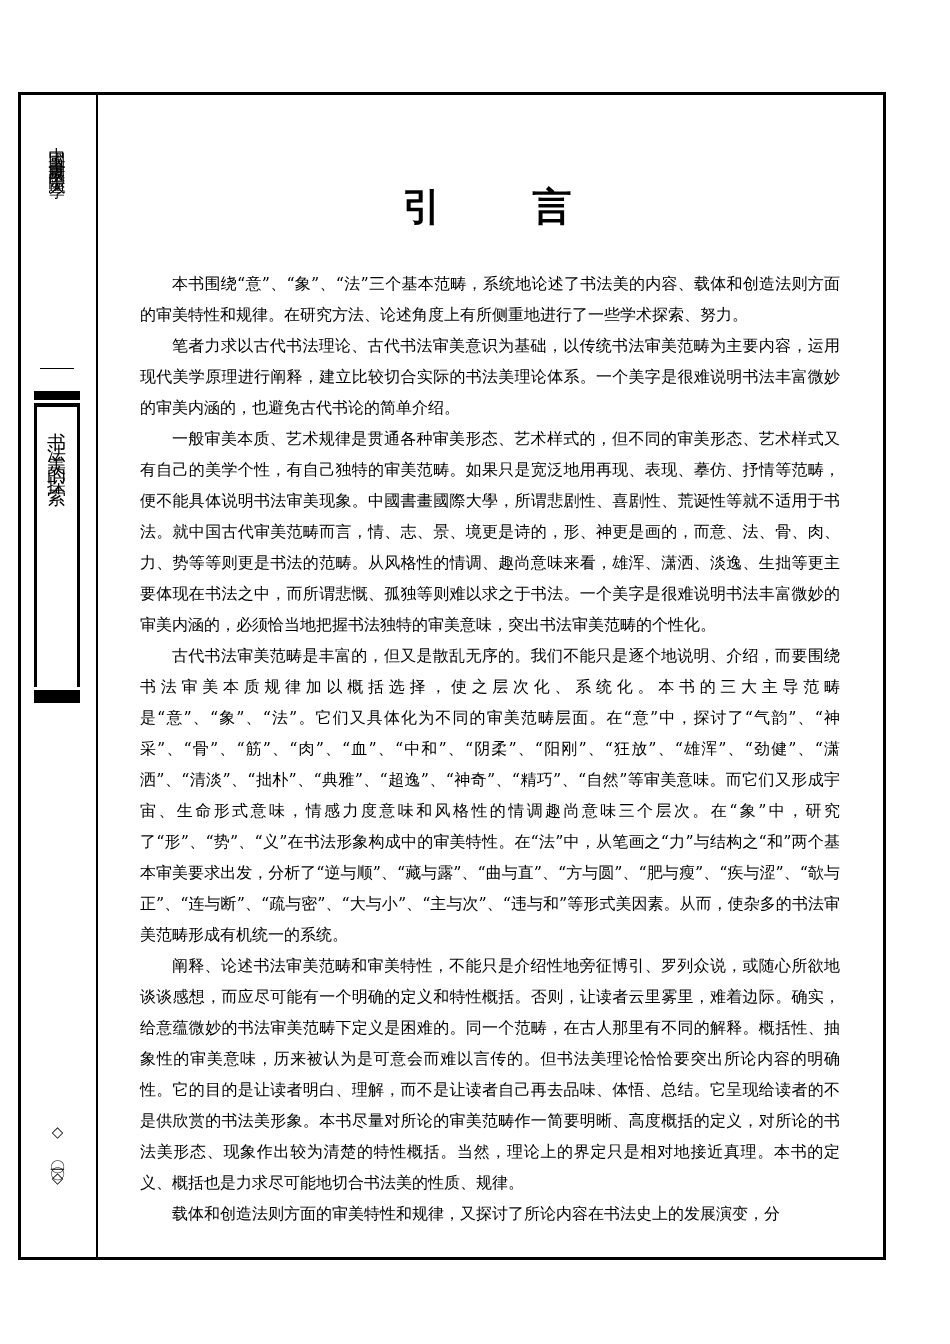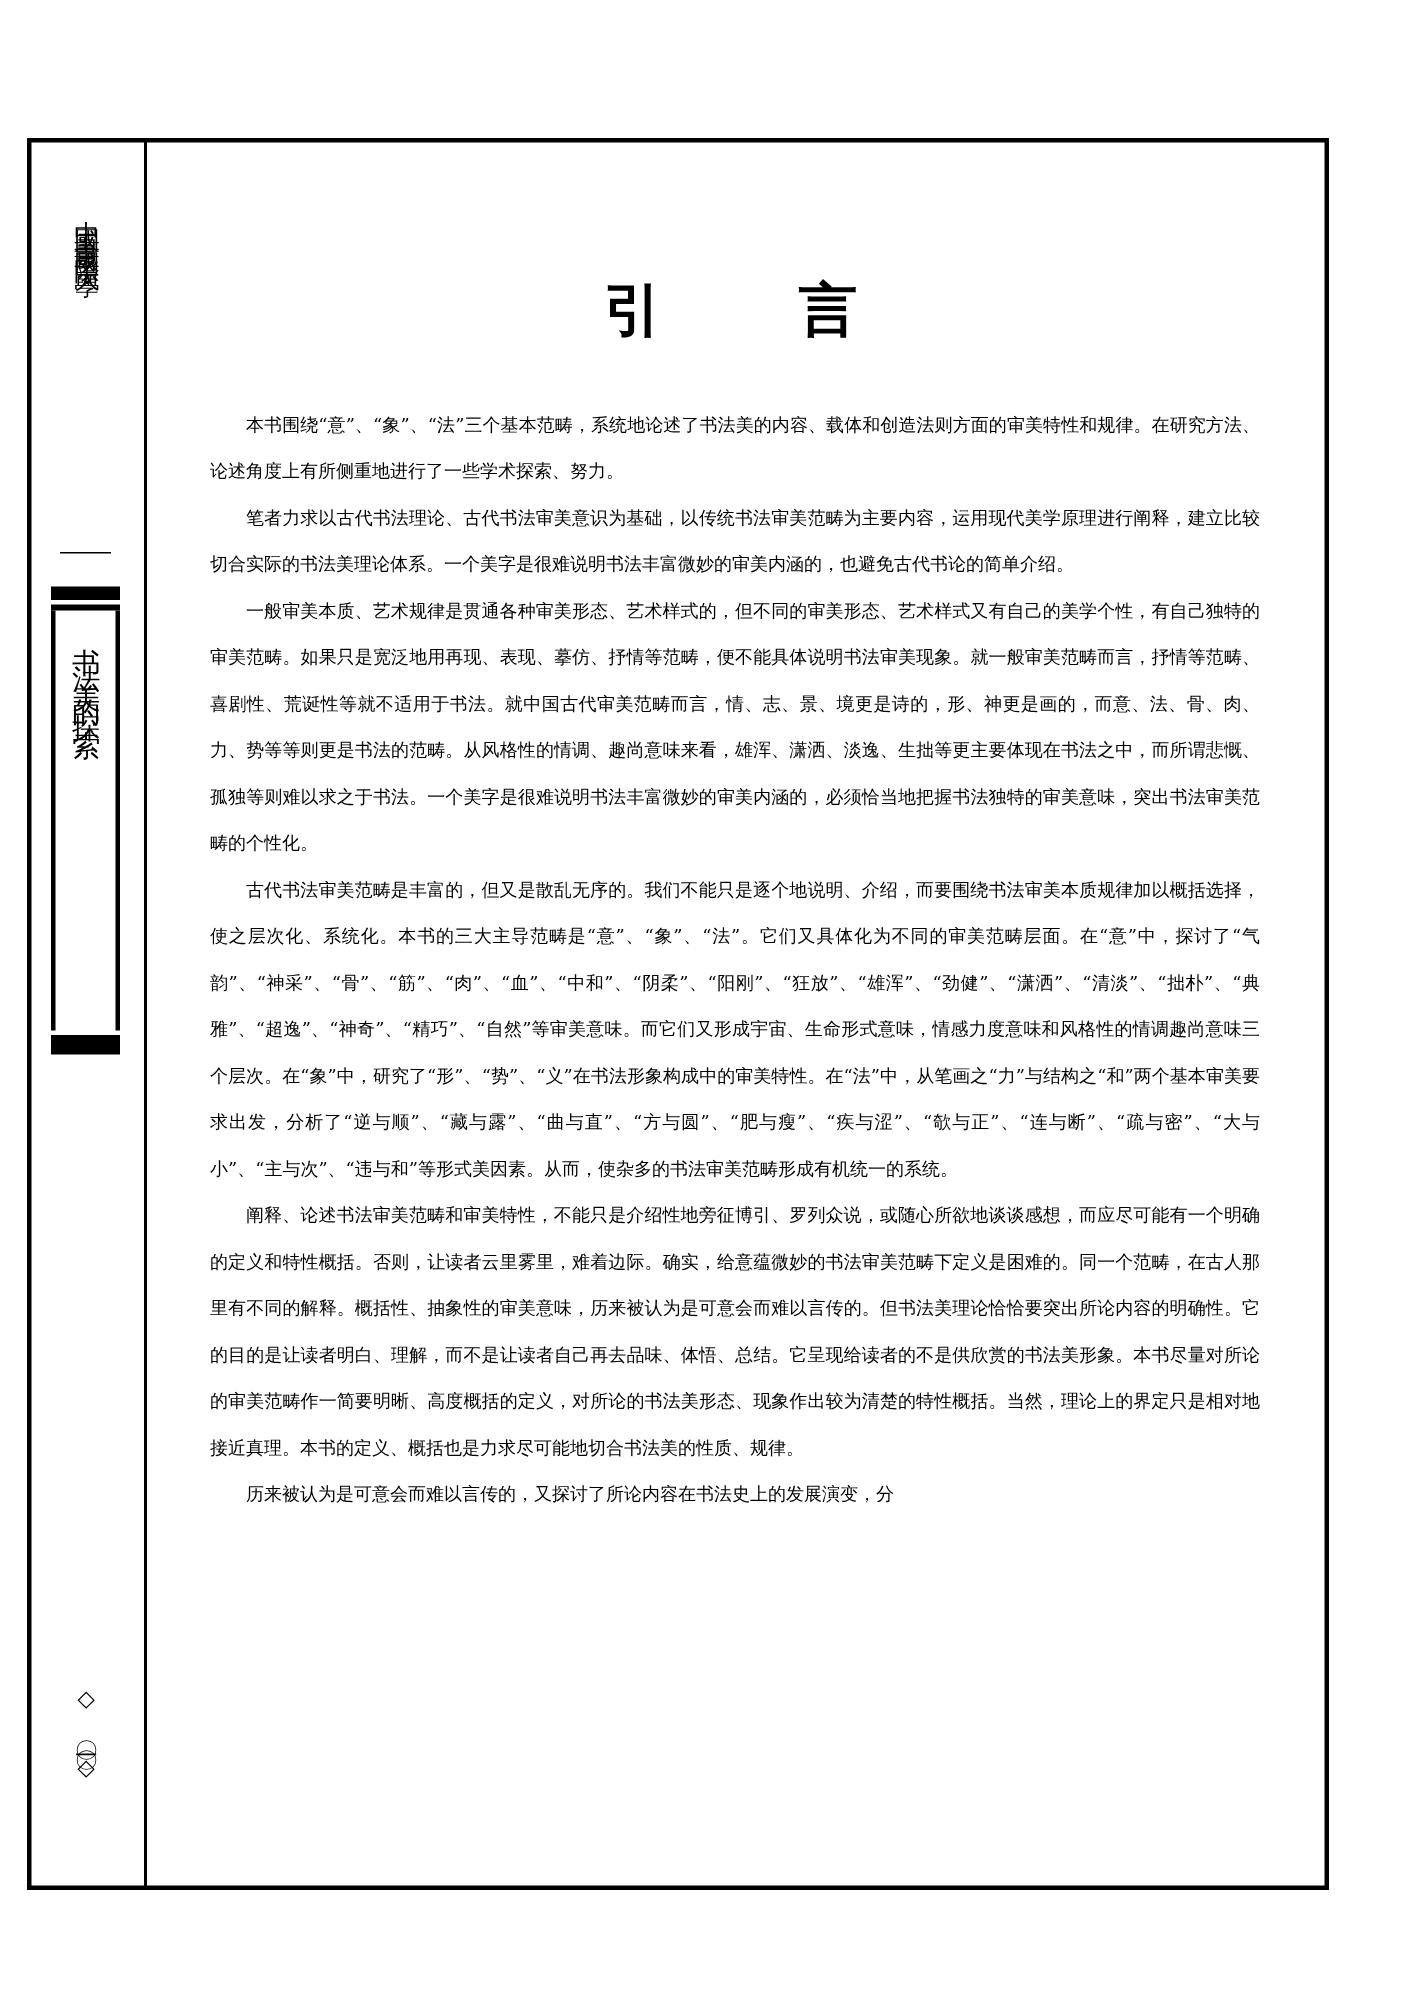--- a/index.html
+++ b/index.html
@@ -127,21 +127,21 @@
   .doc-title {
     text-align: center;
     font-size: 39px;
     letter-spacing: 26px;
     font-weight: 700;
     margin: 30px 0 34px 0;
     padding-left: 20px;
   }
 
   .para {
-    font-size: 12px;
+    font-size: 16px;
     line-height: 31px;
     text-align: justify;
     text-justify: inter-ideograph;
     text-indent: 2em;
     margin: 0 0 0 0;
     letter-spacing: 0px;
   }
 </style>
 </head>
 <body>
@@ -162,17 +162,17 @@
     <div class="orn-bar"></div>
   </div>
   <div class="spine-page">◇〇〇一◇</div>
 </div>
 
 <div class="content">
   <h1 class="doc-title">引　言</h1>
 
   <p class="para">本书围绕“意”、“象”、“法”三个基本范畴，系统地论述了书法美的内容、载体和创造法则方面的审美特性和规律。在研究方法、论述角度上有所侧重地进行了一些学术探索、努力。</p>
   <p class="para">笔者力求以古代书法理论、古代书法审美意识为基础，以传统书法审美范畴为主要内容，运用现代美学原理进行阐释，建立比较切合实际的书法美理论体系。一个美字是很难说明书法丰富微妙的审美内涵的，也避免古代书论的简单介绍。</p>
-  <p class="para">一般审美本质、艺术规律是贯通各种审美形态、艺术样式的，但不同的审美形态、艺术样式又有自己的美学个性，有自己独特的审美范畴。如果只是宽泛地用再现、表现、摹仿、抒情等范畴，便不能具体说明书法审美现象。就一般审美范畴而言，抒情等范畴、喜剧性、荒诞性等就不适用于书法。就中国古代审美范畴而言，情、志、景、境更是诗的，形、神更是画的，而意、法、骨、肉、力、势等等则更是书法的范畴。从风格性的情调、趣尚意味来看，雄浑、潇洒、淡逸、生拙等更主要体现在书法之中，而所谓悲慨、孤独等则难以求之于书法。一个美字是很难说明书法丰富微妙的审美内涵的，必须恰当地把握书法独特的审美意味，突出书法审美范畴的个性化。</p>
+  <p class="para">一般审美本质、艺术规律是贯通各种审美形态、艺术样式的，但不同的审美形态、艺术样式又有自己的美学个性，有自己独特的审美范畴。如果只是宽泛地用再现、表现、摹仿、抒情等范畴，便不能具体说明书法审美现象。中國書畫國際大學，所谓悲剧性、喜剧性、荒诞性等就不适用于书法。就中国古代审美范畴而言，情、志、景、境更是诗的，形、神更是画的，而意、法、骨、肉、力、势等等则更是书法的范畴。从风格性的情调、趣尚意味来看，雄浑、潇洒、淡逸、生拙等更主要体现在书法之中，而所谓悲慨、孤独等则难以求之于书法。一个美字是很难说明书法丰富微妙的审美内涵的，必须恰当地把握书法独特的审美意味，突出书法审美范畴的个性化。</p>
   <p class="para">古代书法审美范畴是丰富的，但又是散乱无序的。我们不能只是逐个地说明、介绍，而要围绕书法审美本质规律加以概括选择，使之层次化、系统化。本书的三大主导范畴是“意”、“象”、“法”。它们又具体化为不同的审美范畴层面。在“意”中，探讨了“气韵”、“神采”、“骨”、“筋”、“肉”、“血”、“中和”、“阴柔”、“阳刚”、“狂放”、“雄浑”、“劲健”、“潇洒”、“清淡”、“拙朴”、“典雅”、“超逸”、“神奇”、“精巧”、“自然”等审美意味。而它们又形成宇宙、生命形式意味，情感力度意味和风格性的情调趣尚意味三个层次。在“象”中，研究了“形”、“势”、“义”在书法形象构成中的审美特性。在“法”中，从笔画之“力”与结构之“和”两个基本审美要求出发，分析了“逆与顺”、“藏与露”、“曲与直”、“方与圆”、“肥与瘦”、“疾与涩”、“欹与正”、“连与断”、“疏与密”、“大与小”、“主与次”、“违与和”等形式美因素。从而，使杂多的书法审美范畴形成有机统一的系统。</p>
   <p class="para">阐释、论述书法审美范畴和审美特性，不能只是介绍性地旁征博引、罗列众说，或随心所欲地谈谈感想，而应尽可能有一个明确的定义和特性概括。否则，让读者云里雾里，难着边际。确实，给意蕴微妙的书法审美范畴下定义是困难的。同一个范畴，在古人那里有不同的解释。概括性、抽象性的审美意味，历来被认为是可意会而难以言传的。但书法美理论恰恰要突出所论内容的明确性。它的目的是让读者明白、理解，而不是让读者自己再去品味、体悟、总结。它呈现给读者的不是供欣赏的书法美形象。本书尽量对所论的审美范畴作一简要明晰、高度概括的定义，对所论的书法美形态、现象作出较为清楚的特性概括。当然，理论上的界定只是相对地接近真理。本书的定义、概括也是力求尽可能地切合书法美的性质、规律。</p>
-  <p class="para">历来被认为是可意会而难以言传的，又探讨了所论内容在书法史上的发展演变，分</p>
+  <p class="para">载体和创造法则方面的审美特性和规律，又探讨了所论内容在书法史上的发展演变，分</p>
 </div>
 
 </body></html>

